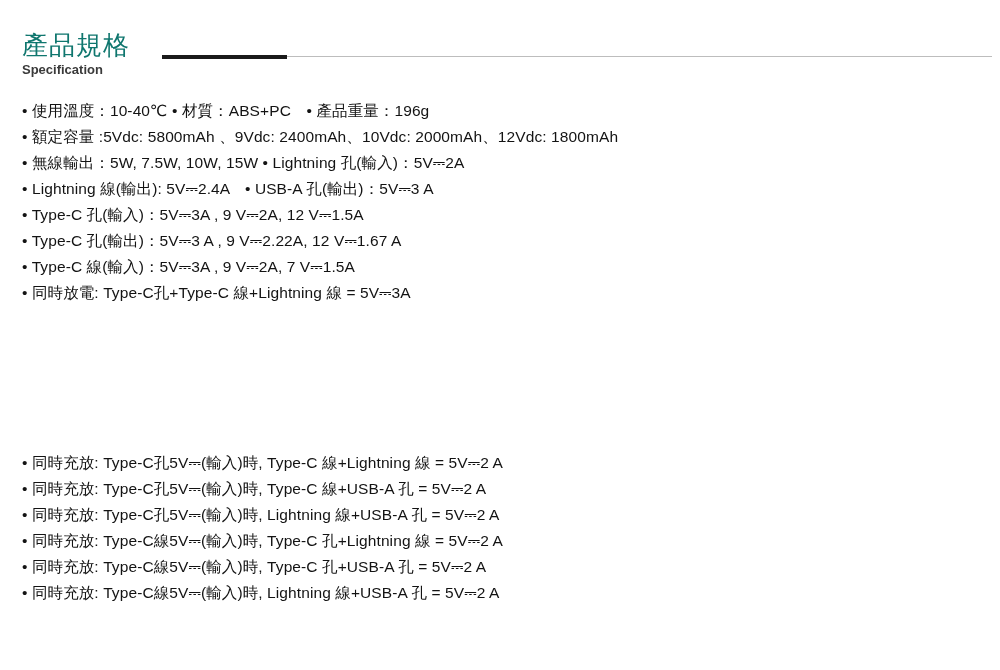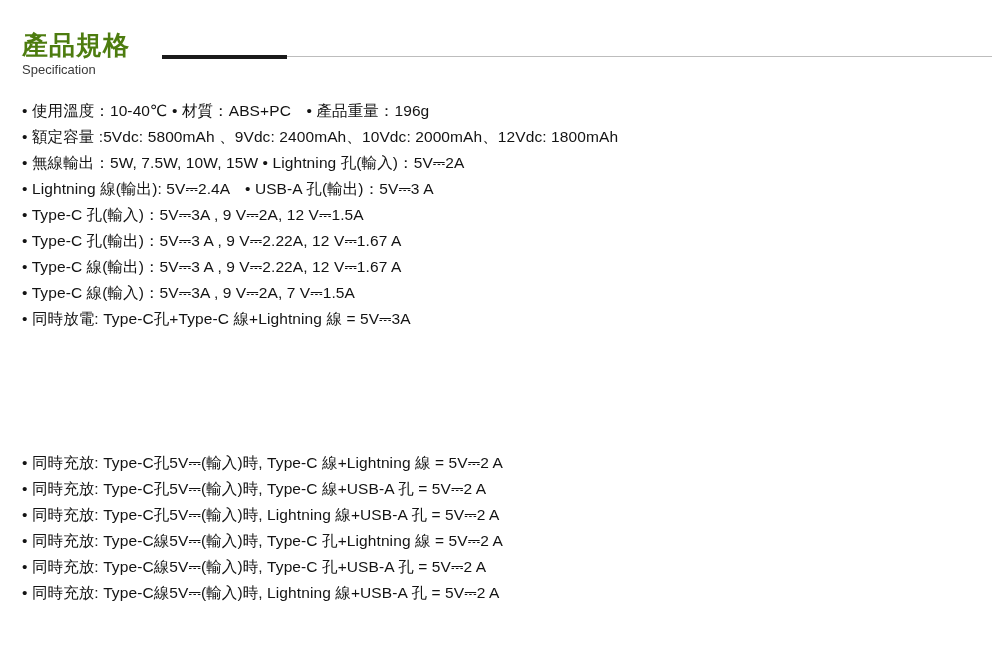--- a/index.html
+++ b/index.html
@@ -28,30 +28,30 @@
   
   .header {
     position: absolute;
     left: 22px;
     top: 30px;
     width: 950px;
     height: 56px;
   }
   .header-title {
     font-size: 26px;
-    font-weight: 700;
+    font-weight: 400;
     letter-spacing: 1px;
     line-height: 30px;
-    color: #4d7c0f;
+    color: #0f766e;
     margin: 0;
     display: block;
   }
   .header-sub {
     font-size: 13px;
-    font-weight: 400;
+    font-weight: 700;
     color: #3a3a3a;
     line-height: 16px;
     margin: 2px 0 0 0;
     display: block;
   }
   .rule-strong {
     position: absolute;
     left: 140px;
     top: 25px;
     width: 125px;
@@ -103,21 +103,20 @@
     <div class="rule-light"></div>
   </div>
 
   <div class="spec-block">
     <div class="spec-line">• 使用溫度：10-40℃ • 材質：ABS+PC　• 產品重量：196g</div>
     <div class="spec-line">• 額定容量 :5Vdc: 5800mAh 、9Vdc: 2400mAh、10Vdc: 2000mAh、12Vdc: 1800mAh</div>
     <div class="spec-line">• 無線輸出：5W, 7.5W, 10W, 15W • Lightning 孔(輸入)：5V⎓2A</div>
     <div class="spec-line">• Lightning 線(輸出): 5V⎓2.4A　• USB-A 孔(輸出)：5V⎓3 A</div>
     <div class="spec-line">• Type-C 孔(輸入)：5V⎓3A , 9 V⎓2A, 12 V⎓1.5A</div>
     <div class="spec-line">• Type-C 孔(輸出)：5V⎓3 A , 9 V⎓2.22A, 12 V⎓1.67 A</div>
-    <div class="spec-line">• Type-C 線(輸出)：5V⎓3 A , 9 V⎓2.22A, 12 V⎓1.67 A</div>
     <div class="spec-line">• Type-C 線(輸入)：5V⎓3A , 9 V⎓2A, 7 V⎓1.5A</div>
     <div class="spec-line">• 同時放電: Type-C孔+Type-C 線+Lightning 線 = 5V⎓3A</div>
   </div>
 
   <div class="spec-block second">
     <div class="spec-line">• 同時充放: Type-C孔5V⎓(輸入)時, Type-C 線+Lightning 線 = 5V⎓2 A</div>
     <div class="spec-line">• 同時充放: Type-C孔5V⎓(輸入)時, Type-C 線+USB-A 孔 = 5V⎓2 A</div>
     <div class="spec-line">• 同時充放: Type-C孔5V⎓(輸入)時, Lightning 線+USB-A 孔 = 5V⎓2 A</div>
     <div class="spec-line">• 同時充放: Type-C線5V⎓(輸入)時, Type-C 孔+Lightning 線 = 5V⎓2 A</div>
     <div class="spec-line">• 同時充放: Type-C線5V⎓(輸入)時, Type-C 孔+USB-A 孔 = 5V⎓2 A</div>

